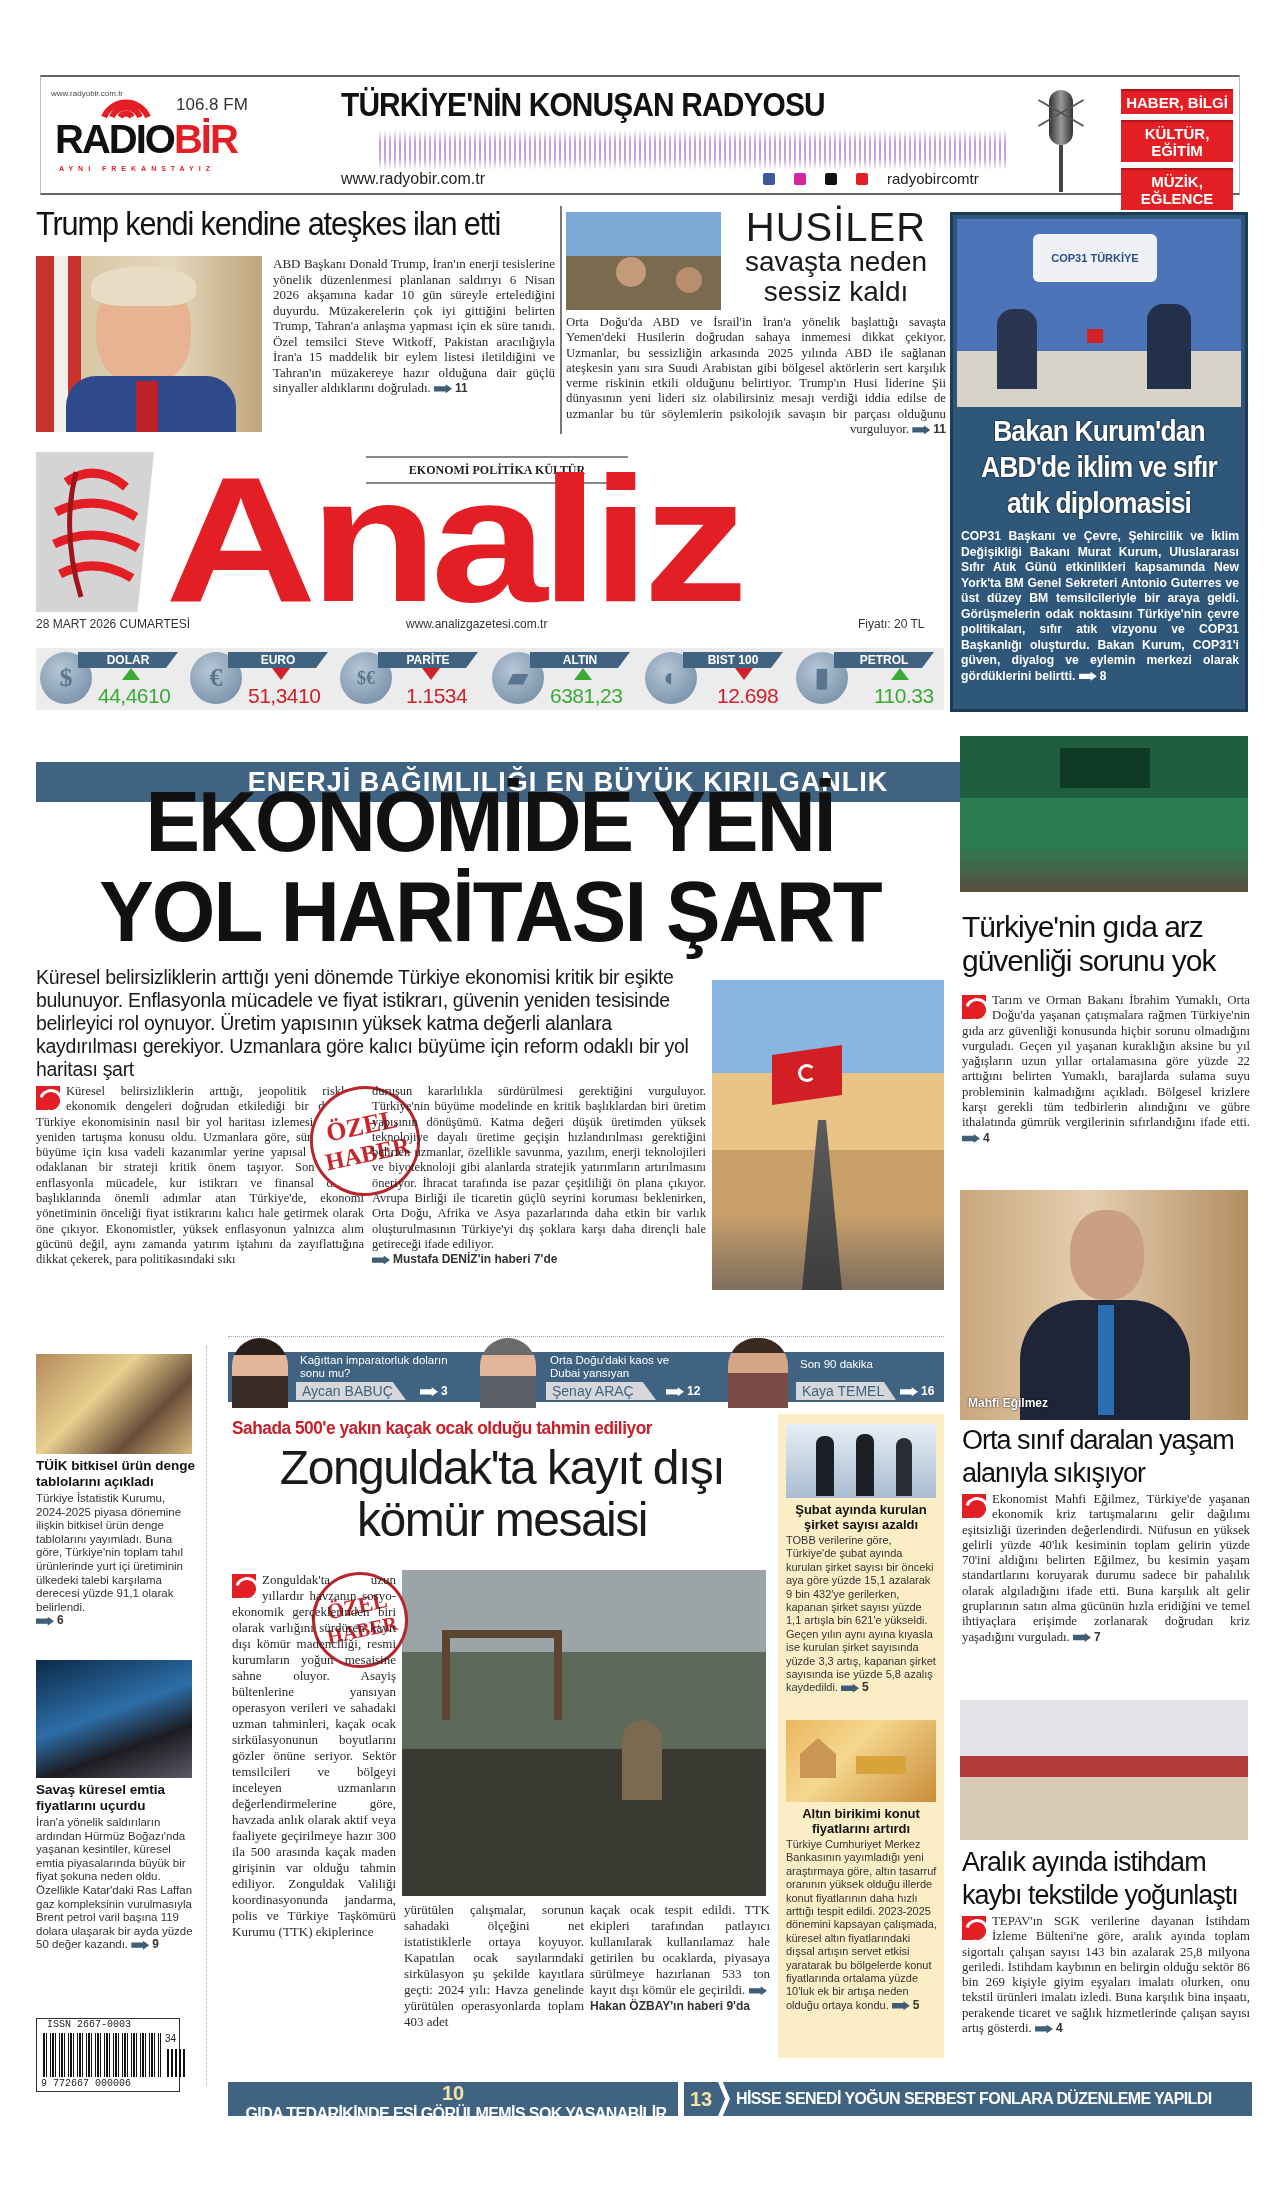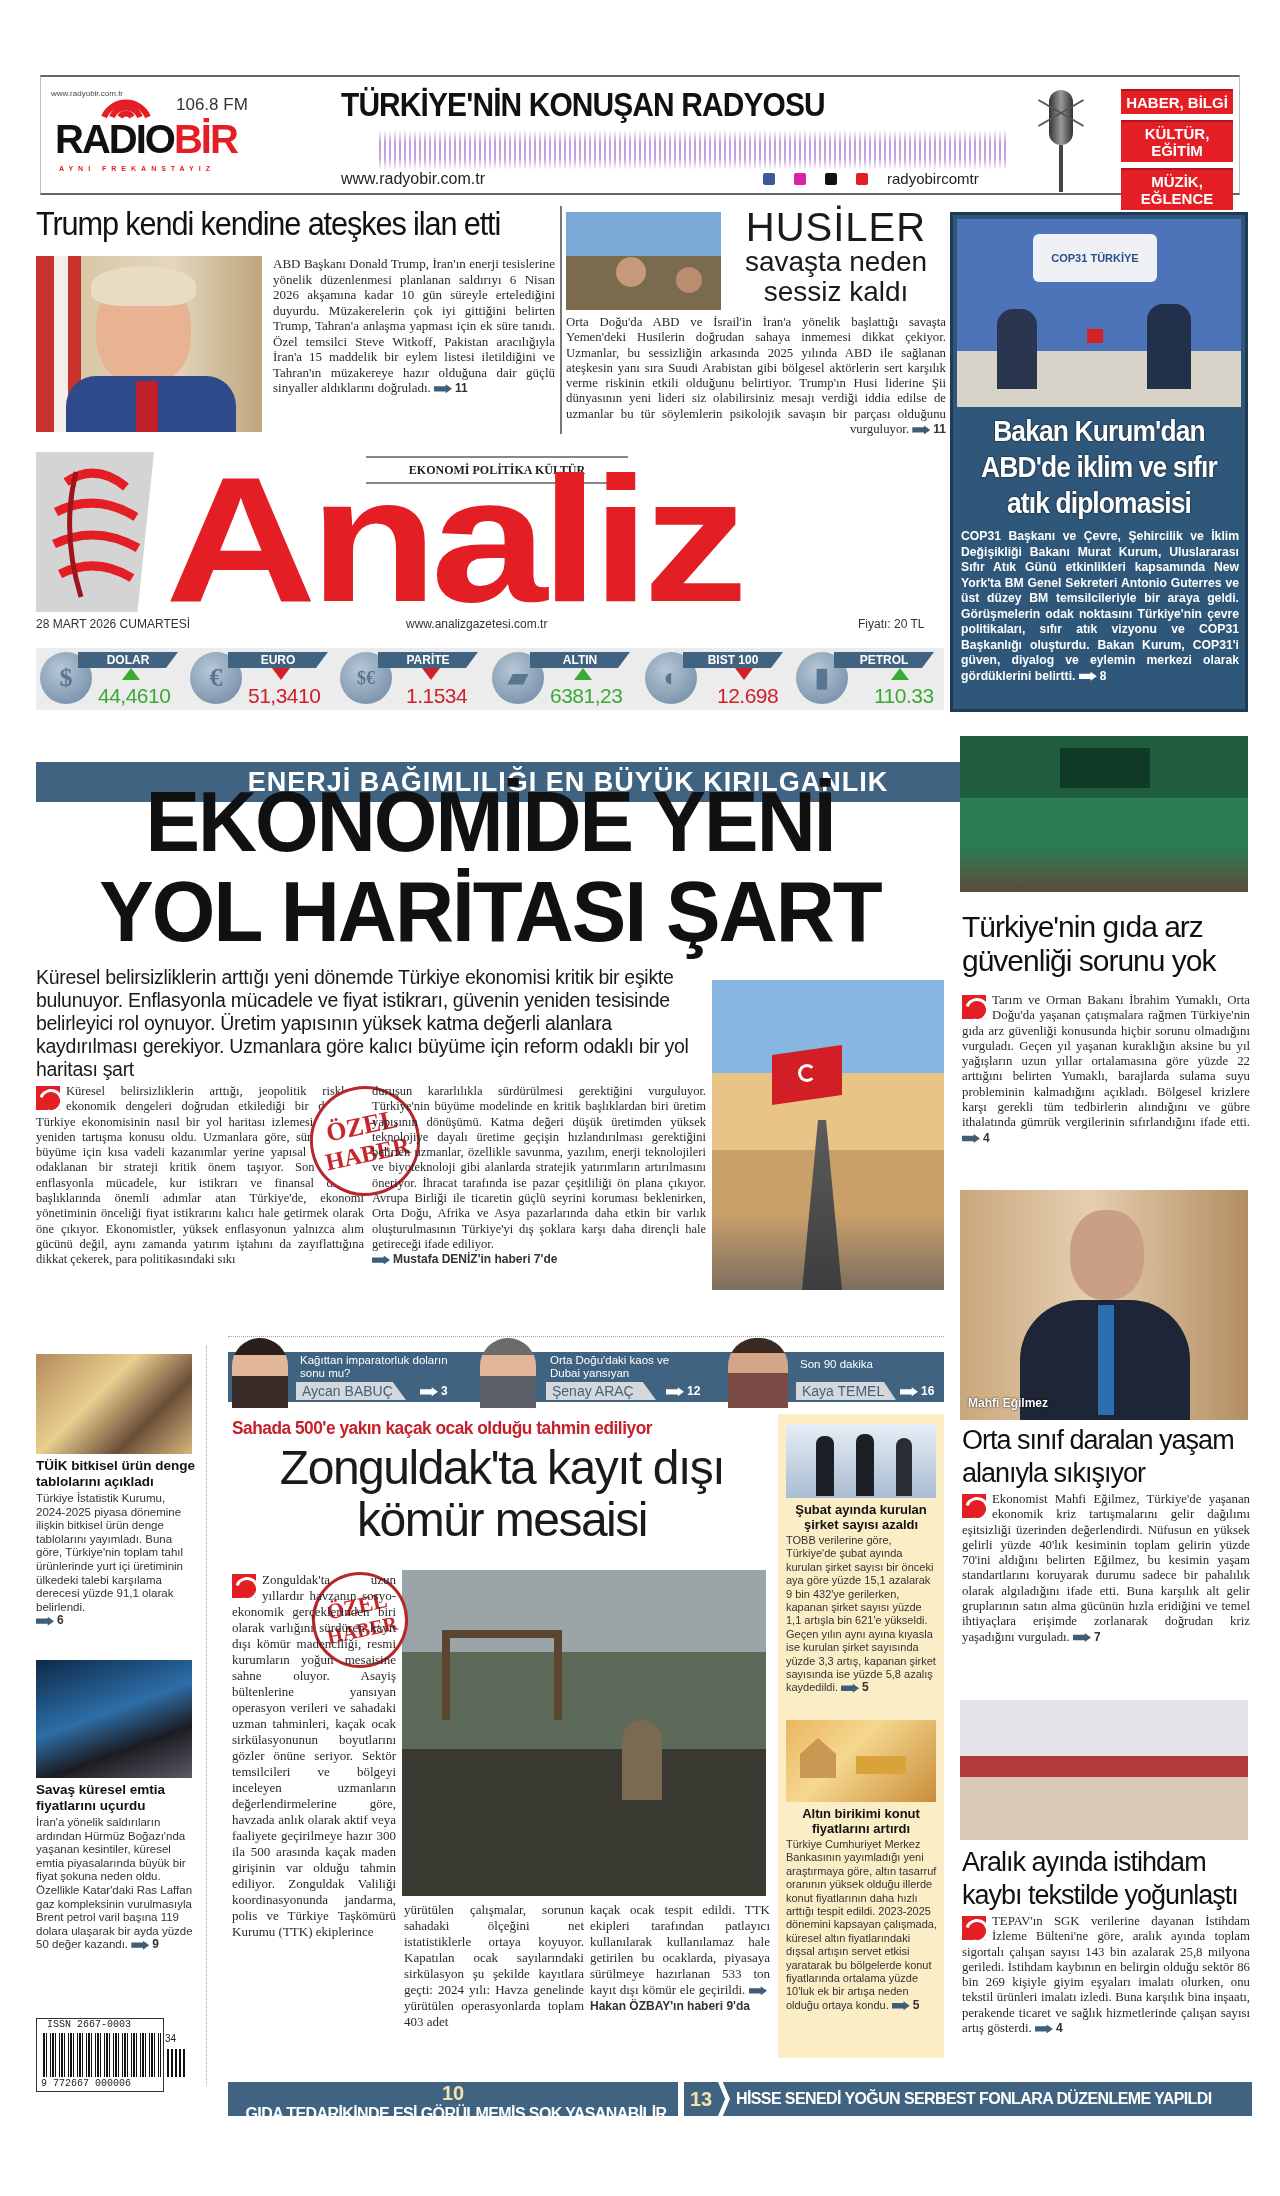--- a/index.html
+++ b/index.html
@@ -250,21 +250,21 @@
 <div class="abs sans" style="left:36px;top:1492px;width:160px;font-size:11.5px;line-height:13.6px;color:#333;">
   <span>Türkiye İstatistik Kurumu, 2024-2025 piyasa dönemine ilişkin bitkisel ürün denge tablolarını yayımladı. Buna göre, Türkiye'nin toplam tahıl ürünlerinde yurt içi üretiminin ülkedeki talebi karşılama derecesi yüzde 91,1 olarak belirlendi.</span><br>
   <span class="ref"><span class="arrow-glyph"></span><span>6</span></span>
 </div>
 <div class="abs" style="left:36px;top:1660px;width:156px;height:118px;background:linear-gradient(160deg,#0d2a48,#2d6ea8 45%,#1c1c22 70%,#5a5a66);"></div>
 <div class="abs sans" style="left:36px;top:1782px;width:160px;font-size:13.5px;font-weight:bold;line-height:16px;color:#111;">Savaş küresel emtia fiyatlarını uçurdu</div>
 <div class="abs sans" style="left:36px;top:1816px;width:160px;font-size:11.5px;line-height:13.6px;color:#333;">
   <span>İran'a yönelik saldırıların ardından Hürmüz Boğazı'nda yaşanan kesintiler, küresel emtia piyasalarında büyük bir fiyat şokuna neden oldu. Özellikle Katar'daki Ras Laffan gaz kompleksinin vurulmasıyla Brent petrol varil başına 119 dolara ulaşarak bir ayda yüzde 50 değer kazandı.</span>
   <span class="ref"><span class="arrow-glyph"></span><span>9</span></span>
 </div>
-<div class="abs" style="left:36px;top:2018px;width:128px;height:74px;border:1px solid #333;background:#fff;">
+<div class="abs" style="left:36px;top:2018px;width:144px;height:74px;border:1px solid #333;background:#fff;">
   <div class="sans" style="position:absolute;left:10px;top:0;font-size:10px;font-family:'Liberation Mono',monospace;">ISSN 2667-0003</div>
   <div style="position:absolute;left:6px;top:14px;width:118px;height:44px;background:repeating-linear-gradient(90deg,#111 0 2px,#fff 2px 3px,#111 3px 4px,#fff 4px 7px,#111 7px 8px,#fff 8px 9px);"></div>
   <div class="sans" style="position:absolute;left:128px;top:14px;font-size:10px;">34</div>
   <div style="position:absolute;left:130px;top:30px;width:18px;height:28px;background:repeating-linear-gradient(90deg,#111 0 2px,#fff 2px 4px);"></div>
   <div class="sans" style="position:absolute;left:4px;top:59px;font-size:10px;font-family:'Liberation Mono',monospace;">9 772667 000006</div>
 </div>
 <div class="abs" style="left:206px;top:1346px;width:1px;height:740px;border-left:1px dotted #aaa;"></div>
 
 <div class="abs sans" style="left:232px;top:1418px;width:540px;font-size:18px;font-weight:bold;color:#c8202a;letter-spacing:-0.5px;transform:scaleX(0.96);transform-origin:left;white-space:nowrap;">Sahada 500'e yakın kaçak ocak olduğu tahmin ediliyor</div>
 <div class="abs sans" style="left:232px;top:1442px;width:540px;font-size:48px;line-height:52px;color:#1a1a1a;letter-spacing:-1.5px;text-align:center;">Zonguldak'ta kayıt dışı kömür mesaisi</div>

